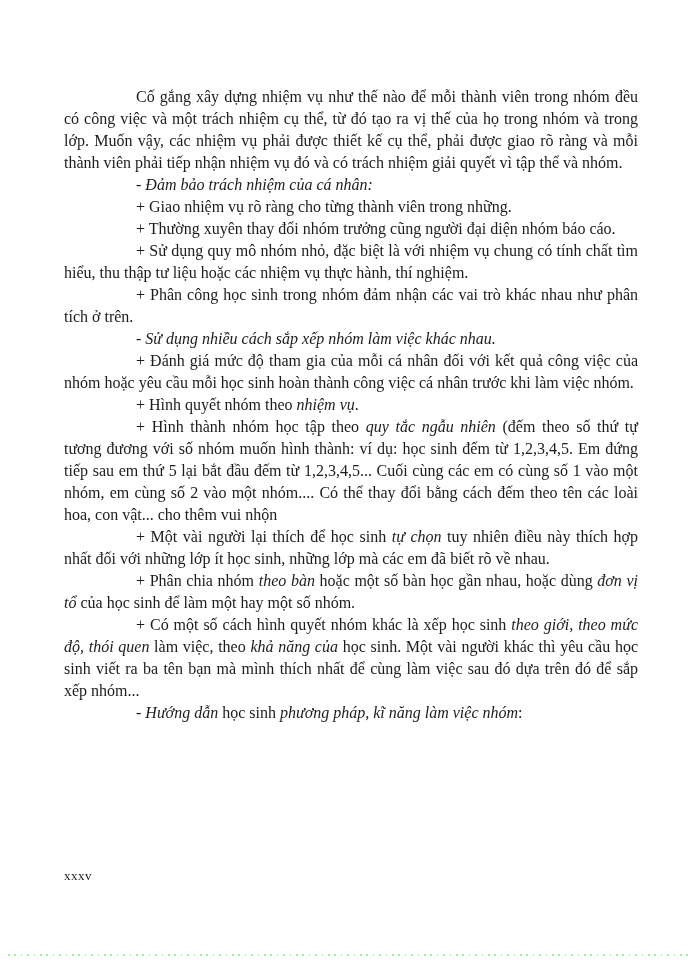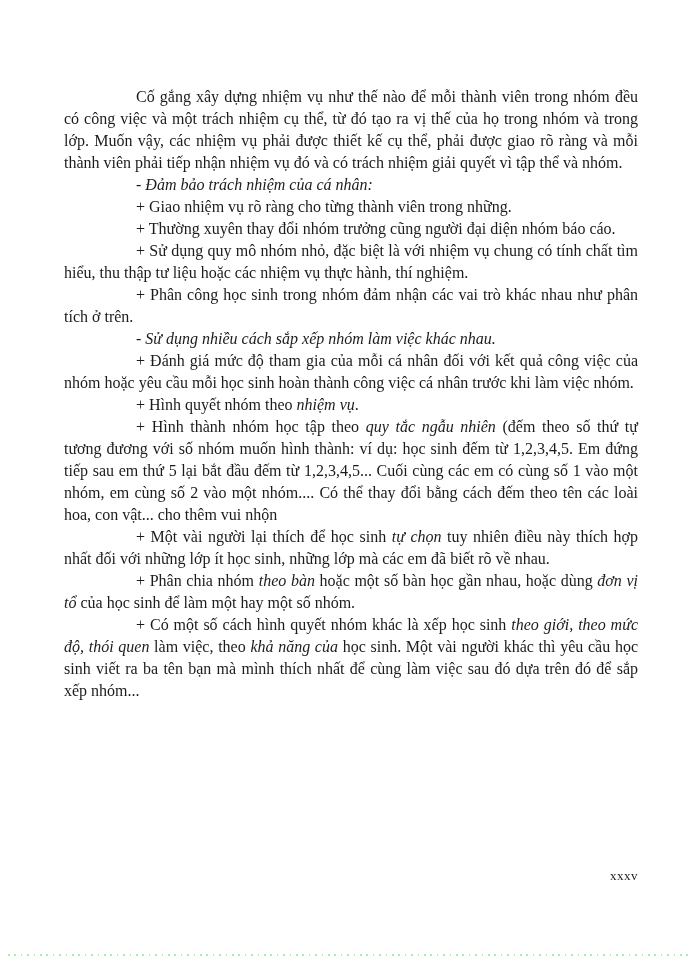--- a/index.html
+++ b/index.html
@@ -37,21 +37,21 @@
     text-align: justify;
   }
   .para em {
     font-style: italic;
   }
   .page-footer {
     position: absolute;
     left: 64px;
     top: 868px;
     width: 574px;
-    text-align: right;
+    text-align: left;
     font-size: 13px;
     letter-spacing: 0.5px;
     color: #222222;
   }
   .dotted-divider {
     position: absolute;
     left: 8px;
     right: 8px;
     top: 954px;
     height: 2px;
@@ -68,16 +68,17 @@
       <p class="para"><span>+ Thường xuyên thay đổi nhóm trưởng cũng người đại diện nhóm báo cáo.</span></p>
       <p class="para"><span>+ Sử dụng quy mô nhóm nhỏ, đặc biệt là với nhiệm vụ chung có tính chất tìm hiểu, thu thập tư liệu hoặc các nhiệm vụ thực hành, thí nghiệm.</span></p>
       <p class="para"><span>+ Phân công học sinh trong nhóm đảm nhận các vai trò khác nhau như phân tích ở trên.</span></p>
       <p class="para"><em>- Sử dụng nhiều cách sắp xếp nhóm làm việc khác nhau.</em></p>
       <p class="para"><span>+ Đánh giá mức độ tham gia của mỗi cá nhân đối với kết quả công việc của nhóm hoặc yêu cầu mỗi học sinh hoàn thành công việc cá nhân trước khi làm việc nhóm.</span></p>
       <p class="para"><span>+ Hình quyết nhóm theo </span><em>nhiệm vụ</em><span>.</span></p>
       <p class="para"><span>+ Hình thành nhóm học tập theo </span><em>quy tắc ngẫu nhiên </em><span>(đếm theo số thứ tự tương đương với số nhóm muốn hình thành: ví dụ: học sinh đếm từ 1,2,3,4,5. Em đứng tiếp sau em thứ 5 lại bắt đầu đếm từ 1,2,3,4,5... Cuối cùng các em có cùng số 1 vào một nhóm, em cùng số 2 vào một nhóm.... Có thể thay đổi bằng cách đếm theo tên các loài hoa, con vật... cho thêm vui nhộn</span></p>
       <p class="para"><span>+ Một vài người lại thích để học sinh </span><em>tự chọn </em><span>tuy nhiên điều này thích hợp nhất đối với những lớp ít học sinh, những lớp mà các em đã biết rõ về nhau.</span></p>
       <p class="para"><span>+ Phân chia nhóm </span><em>theo bàn </em><span>hoặc một số bàn học gần nhau, hoặc dùng </span><em>đơn vị tổ </em><span>của học sinh để làm một hay một số nhóm.</span></p>
       <p class="para"><span>+ Có một số cách hình quyết nhóm khác là xếp học sinh </span><em>theo giới, theo mức độ, thói quen </em><span>làm việc, theo </span><em>khả năng của </em><span>học sinh.  Một vài người khác thì yêu cầu học sinh viết ra ba tên bạn mà mình thích nhất để cùng làm việc sau đó dựa trên đó để sắp xếp nhóm...</span></p>
+      <p class="para"><span>- </span><em>Hướng dẫn </em><span>học sinh </span><em>phương pháp, kĩ năng làm việc nhóm</em><span>:</span></p>
     </div>
   <div class="page-footer">xxxv</div>
   <div class="dotted-divider" id="dotted-divider" style="background: repeating-linear-gradient(to right, rgb(166, 240, 166) 0px, rgb(166, 240, 166) 1.6px, transparent 1.6px, transparent 6.4px); height: 1.6px;"></div>
 </div>
 
 </body></html>

